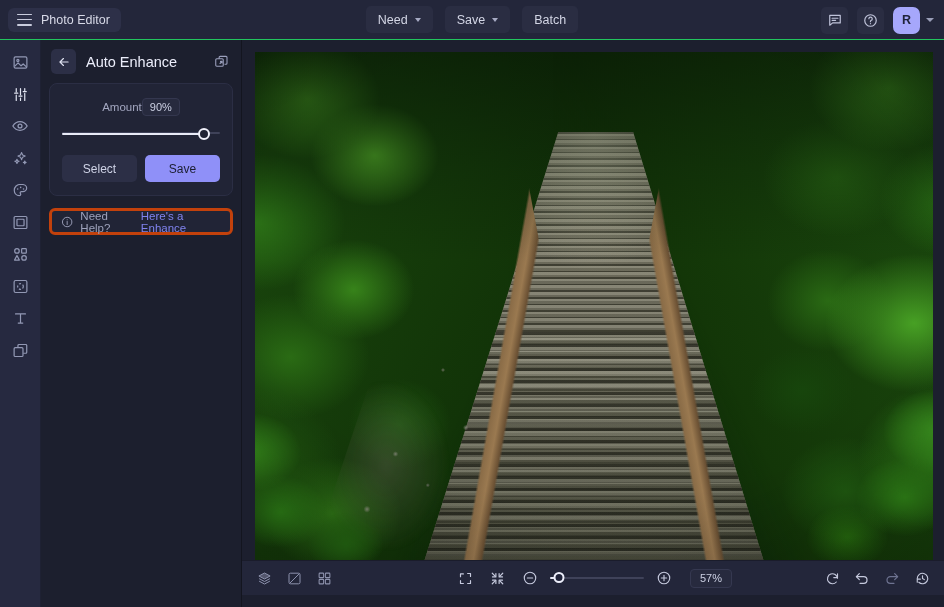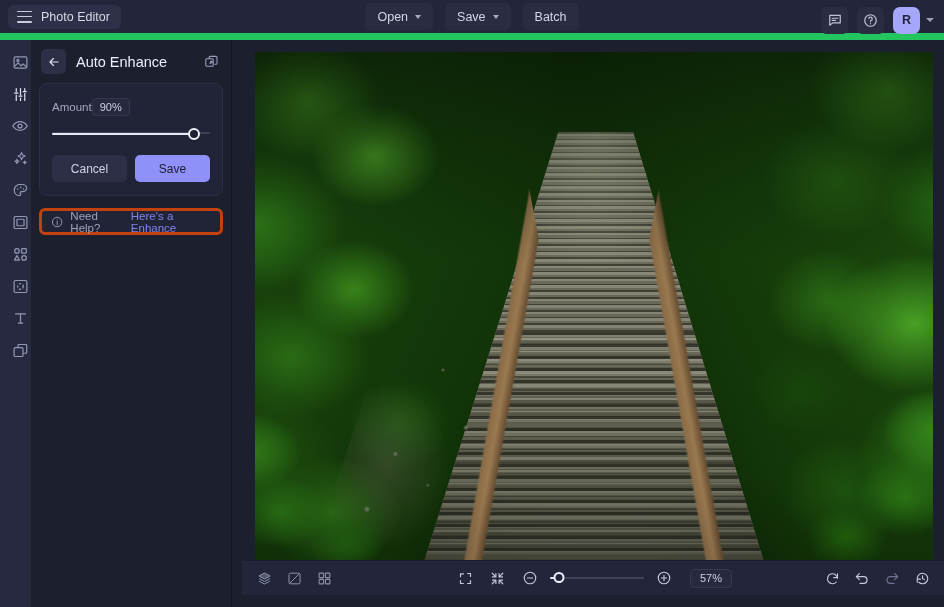--- a/index.html
+++ b/index.html
@@ -10,21 +10,21 @@
     overflow: hidden;
     -webkit-font-smoothing: antialiased;
   }
 
   
   .topbar {
     position: absolute; top: 0; left: 0;
     width: 944px; height: 40px;
     background: #23263a;
     display: flex; align-items: center;
-    border-bottom: 7px solid #22c55e;
+    border-bottom: 1px solid #22c55e;
   }
   .brand {
     display: flex; align-items: center; gap: 9px;
     margin-left: 8px; padding: 5px 11px 5px 9px;
     border-radius: 6px; background: #2d3048;
     cursor: pointer;
   }
   .hamburger { width: 15px; height: 12px; display: flex; flex-direction: column; justify-content: space-between; }
   .hamburger i { display: block; height: 1.6px; background: #c9ccdd; border-radius: 1px; }
   .brand-name { font-size: 12.5px; color: #d8dae8; white-space: nowrap; }
@@ -71,21 +71,21 @@
   }
   .rail-item {
     width: 30px; height: 24px;
     display: flex; align-items: center; justify-content: center;
     border-radius: 5px; cursor: pointer;
   }
   .rail-item svg { display: block; }
 
   
   .panel {
-    position: absolute; top: 40px; left: 31px;
+    position: absolute; top: 40px; left: 41px;
     width: 201px; height: 567px;
     background: #1c1f2e;
     border-right: 1px solid #13151f;
   }
   .panel-head {
     display: flex; align-items: center;
     height: 43px; padding: 0 8px 0 10px;
   }
   .back-btn {
     width: 25px; height: 25px; border-radius: 5px;
@@ -112,21 +112,21 @@
     flex: 1; text-align: center; font-size: 12.5px;
     padding: 11px 0 10px; cursor: pointer; color: #6e728c; position: relative;
   }
   .tab.active { color: #d9dcf0; }
   .tab.active::after {
     content: ''; position: absolute; left: 50%; transform: translateX(-50%);
     bottom: -1px; width: 49px; height: 2.2px; background: #5b5ff0; border-radius: 2px;
   }
 
   .ctrl { padding: 14px 12px 13px; }
-  .ctrl-row { display: flex; align-items: center; justify-content: flex-start; }
+  .ctrl-row { display: flex; align-items: center; justify-content: center; }
   .ctrl-label { font-size: 11.5px; color: #a3a7c0; }
   .ctrl-val {
     font-size: 11px; color: #ccd0e3; background: #272a3e;
     border: 1px solid #34374f; border-radius: 4px;
     padding: 2px 7px; min-width: 38px; text-align: center;
   }
   .slider-wrap { position: relative; height: 16px; margin-top: 10px; }
   .slider-track {
     position: absolute; top: 7px; left: 0; right: 0; height: 2px;
     background: #3c3f58; border-radius: 2px;
@@ -355,21 +355,21 @@
     <span class="hamburger">
       <i></i>
         <i></i>
         <i></i>
     </span>
     <span class="brand-name">Photo Editor</span>
   </div>
 
   <div class="topbar-center">
     <button class="tbtn">
-      <span>Open</span>
+      <span>Need</span>
       <span class="caret"></span>
     </button>
     <button class="tbtn">
       <span>Save</span>
       <span class="caret"></span>
     </button>
     <button class="tbtn">
       <span>Batch</span>
     </button>
   </div>
@@ -499,21 +499,21 @@
         <span class="ctrl-val">90%</span>
       </div>
       <div class="slider-wrap">
         <div class="ztrack slider-track"></div>
         <div class="slider-fill" id="amtFill" style="width: 90%;"></div>
         <div class="slider-knob" id="amtKnob" style="left: 90%;"></div>
       </div>
     </div>
 
     <div class="btn-row">
-      <button class="btn btn-cancel">Cancel</button>
+      <button class="btn btn-cancel">Select</button>
       <button class="btn btn-apply">Save</button>
     </div>
   </div>
 
   <div class="help">
     <svg width="14" height="14" viewBox="0 0 24 24" fill="none" stroke="#9ea2bc" stroke-width="1.8">
       <circle cx="12" cy="12" r="9.2"></circle>
       <path d="M12 11v6" stroke-linecap="round"></path>
       <circle cx="12" cy="7.6" r="1.05" fill="#9ea2bc" stroke="none"></circle>
     </svg>

